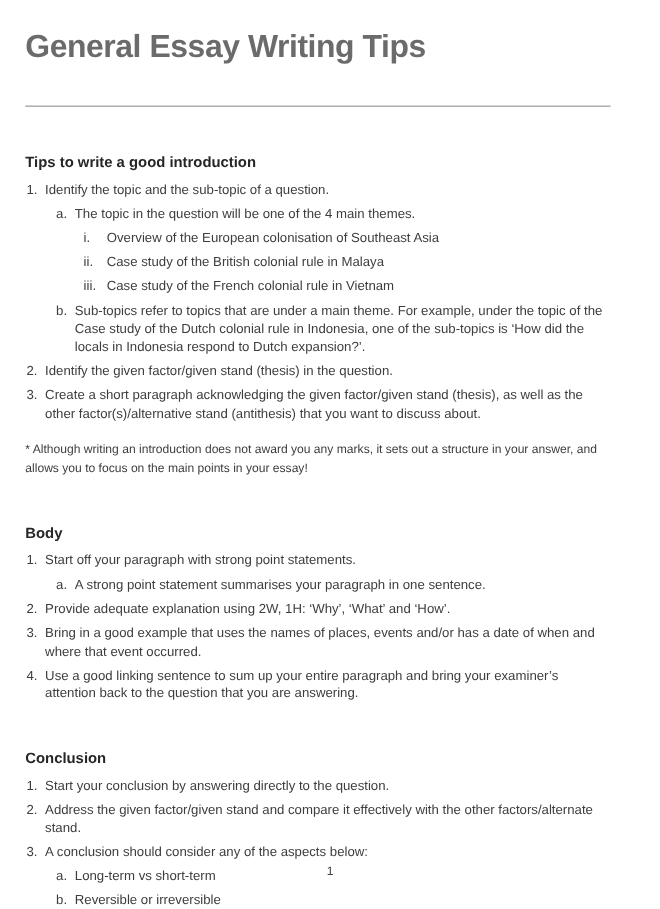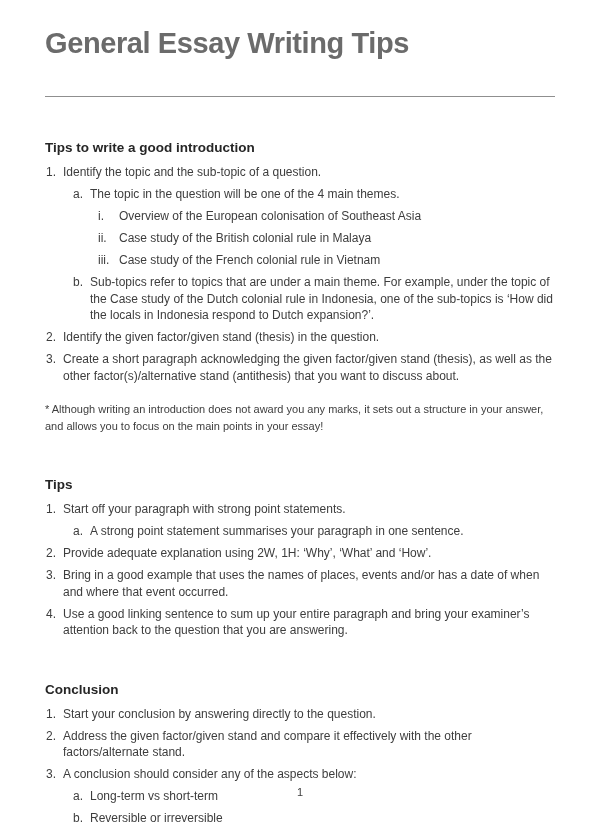--- a/index.html
+++ b/index.html
@@ -7,21 +7,21 @@
   body {
     width: 600px;
     height: 826px;
     font-family: "Liberation Sans", sans-serif;
     position: relative;
     overflow: hidden;
   }
   .page {
     width: 600px;
     height: 826px;
-    padding: 27px 45px 0 45px;
+    padding: 27px 45px 0 23px;
     position: relative;
   }
   h1.doc-title {
     font-size: 29px;
     font-weight: bold;
     letter-spacing: -0.4px;
     color: #6b6b6b;
   }
   hr.title-rule {
     border: none;
@@ -110,21 +110,21 @@
       <span class="num">3.</span>
       <span class="txt">Create a short paragraph acknowledging the given factor/given stand (thesis), as well as the other factor(s)/alternative stand (antithesis) that you want to discuss about.</span>
     </div>
 
     <div class="notes">
       <p>* Although writing an introduction does not award you any marks, it sets out a structure in your answer, and allows you to focus on the main points in your essay!</p>
     </div>
   </section>
 
   <section>
-    <h2 class="section-heading">Tips</h2>
+    <h2 class="section-heading">Body</h2>
 
     <div class="li l1">
       <span class="num">1.</span>
       <span class="txt">Start off your paragraph with strong point statements.</span>
     </div>
     <div class="li l2">
       <span class="num">a.</span>
       <span class="txt">A strong point statement summarises your paragraph in one sentence.</span>
     </div>
     <div class="li l1">

